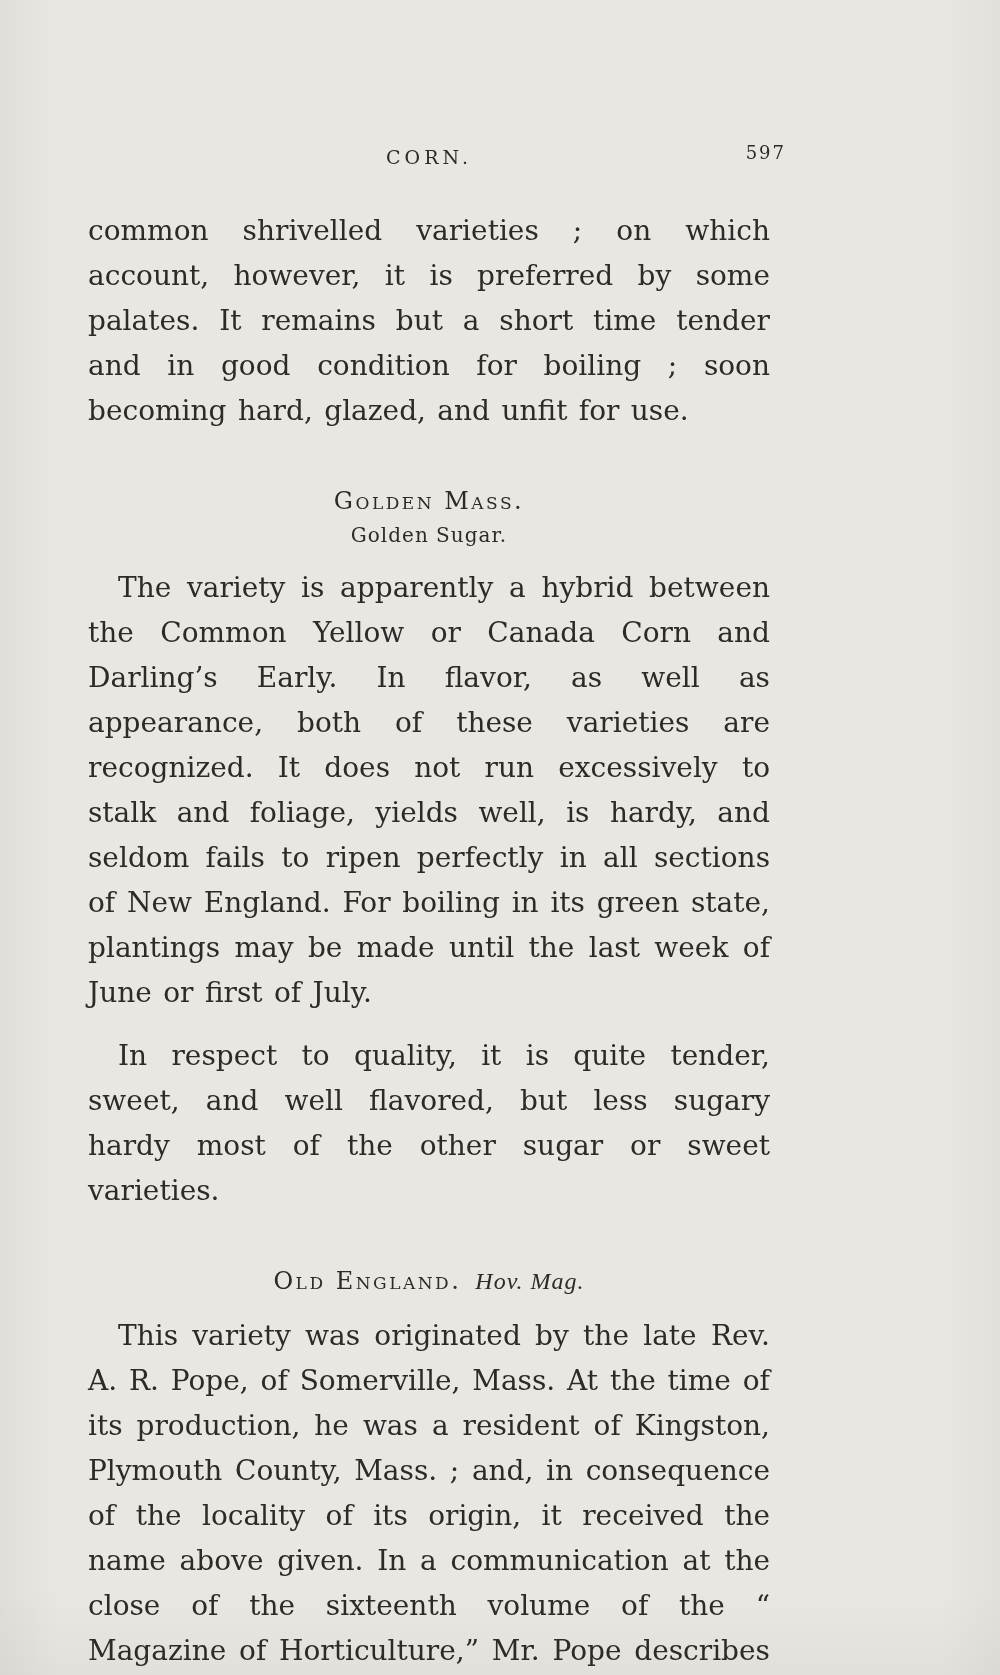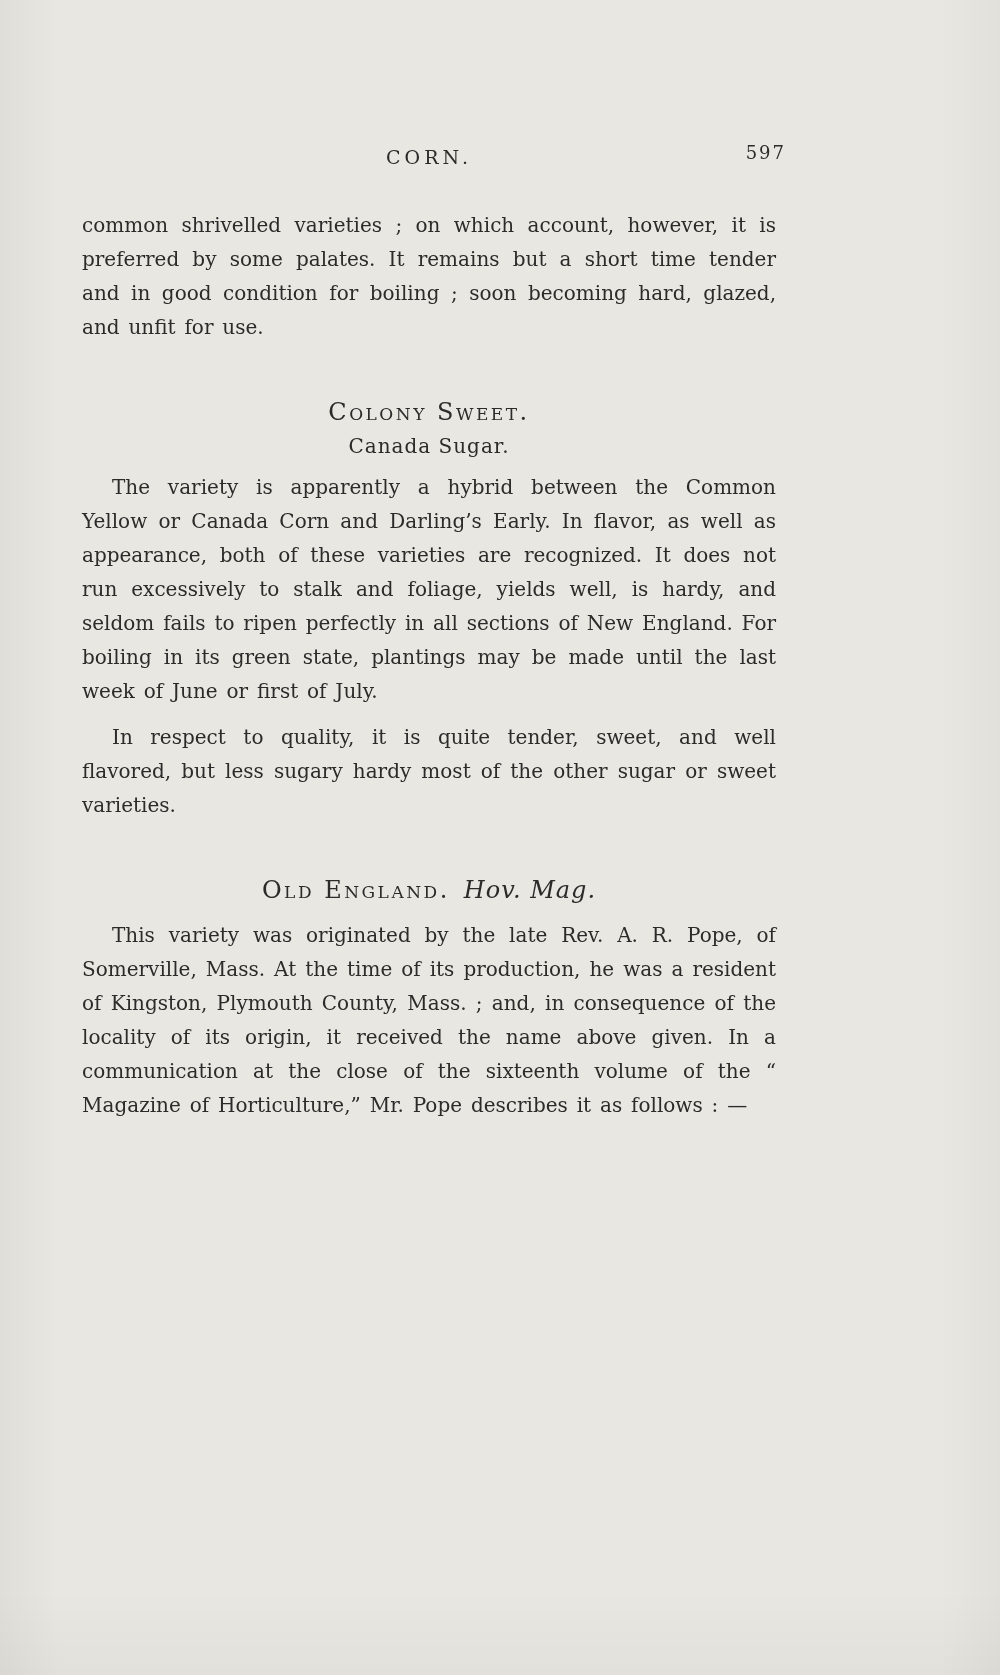--- a/index.html
+++ b/index.html
@@ -41,43 +41,44 @@
     letter-spacing: 4px;
   }
   .page-number {
     position: absolute;
     right: 2px;
     top: -4px;
     font-size: 18px;
     letter-spacing: 2px;
   }
   p.para {
-    font-size: 20px;
-    line-height: 34px;
+    font-size: 28px;
+    line-height: 45px;
     text-align: justify;
-    margin: 12px;
+    margin: 18px;
     text-indent: 30px;
     word-spacing: 2.5px;
   }
   p.no-indent { text-indent: 0; }
   p.continues { text-align-last: justify; }
   .section-heading {
     text-align: center;
     font-size: 24px;
     letter-spacing: 2.5px;
     margin: 54px 0 0 0;
     font-weight: normal;
   }
   .smallcaps {
     font-variant: small-caps;
   }
   .source-ref {
     font-style: italic;
     letter-spacing: 1px;
     margin-left: 14px;
+    font-family: Liberation Serif, serif;
   }
   .synonym {
     text-align: center;
     font-size: 20px;
     letter-spacing: 1px;
     margin: 8px 0 12px 0;
   }
   .heading-gap { margin-bottom: 14px; }
 </style>
 </head>
@@ -87,23 +88,23 @@
 
 <div class="page">
 
   <div class="header">
     <span class="running-title">CORN.</span>
     <span class="page-number">597</span>
   </div>
 
   <p class="para no-indent">common shrivelled varieties ; on which account, however, it is preferred by some palates.  It remains but a short time tender and in good condition for boiling ; soon becoming hard, glazed, and unfit for use.</p>
 
-  <h2 class="section-heading"><span class="smallcaps">Colony Sweet.</span></h2>
+  <h2 class="section-heading"><span class="smallcaps">Golden Mass.</span></h2>
 
-  <div class="synonym">Canada Sugar.</div>
+  <div class="synonym">Golden Sugar.</div>
 
 
   <p class="para">The variety is apparently a hybrid between the Common Yellow or Canada Corn and Darling’s Early.  In flavor, as well as appearance, both of these varieties are recognized.  It does not run excessively to stalk and foliage, yields well, is hardy, and seldom fails to ripen perfectly in all sections of New England.  For boiling in its green state, plantings may be made until the last week of June or first of July.</p>
 
   <p class="para">In respect to quality, it is quite tender, sweet, and well flavored, but less sugary hardy most of the other sugar or sweet varieties.</p>
 
   <h2 class="section-heading heading-gap"><span class="smallcaps">Old England.</span><span class="source-ref">Hov. Mag.</span></h2>
 
   <p class="para">This variety was originated by the late Rev. A. R. Pope, of Somerville, Mass.  At the time of its production, he was a resident of Kingston, Plymouth County, Mass. ; and, in consequence of the locality of its origin, it received the name above given.  In a communication at the close of the sixteenth volume of the “ Magazine of Horticulture,” Mr. Pope describes it as follows : —</p>
 

